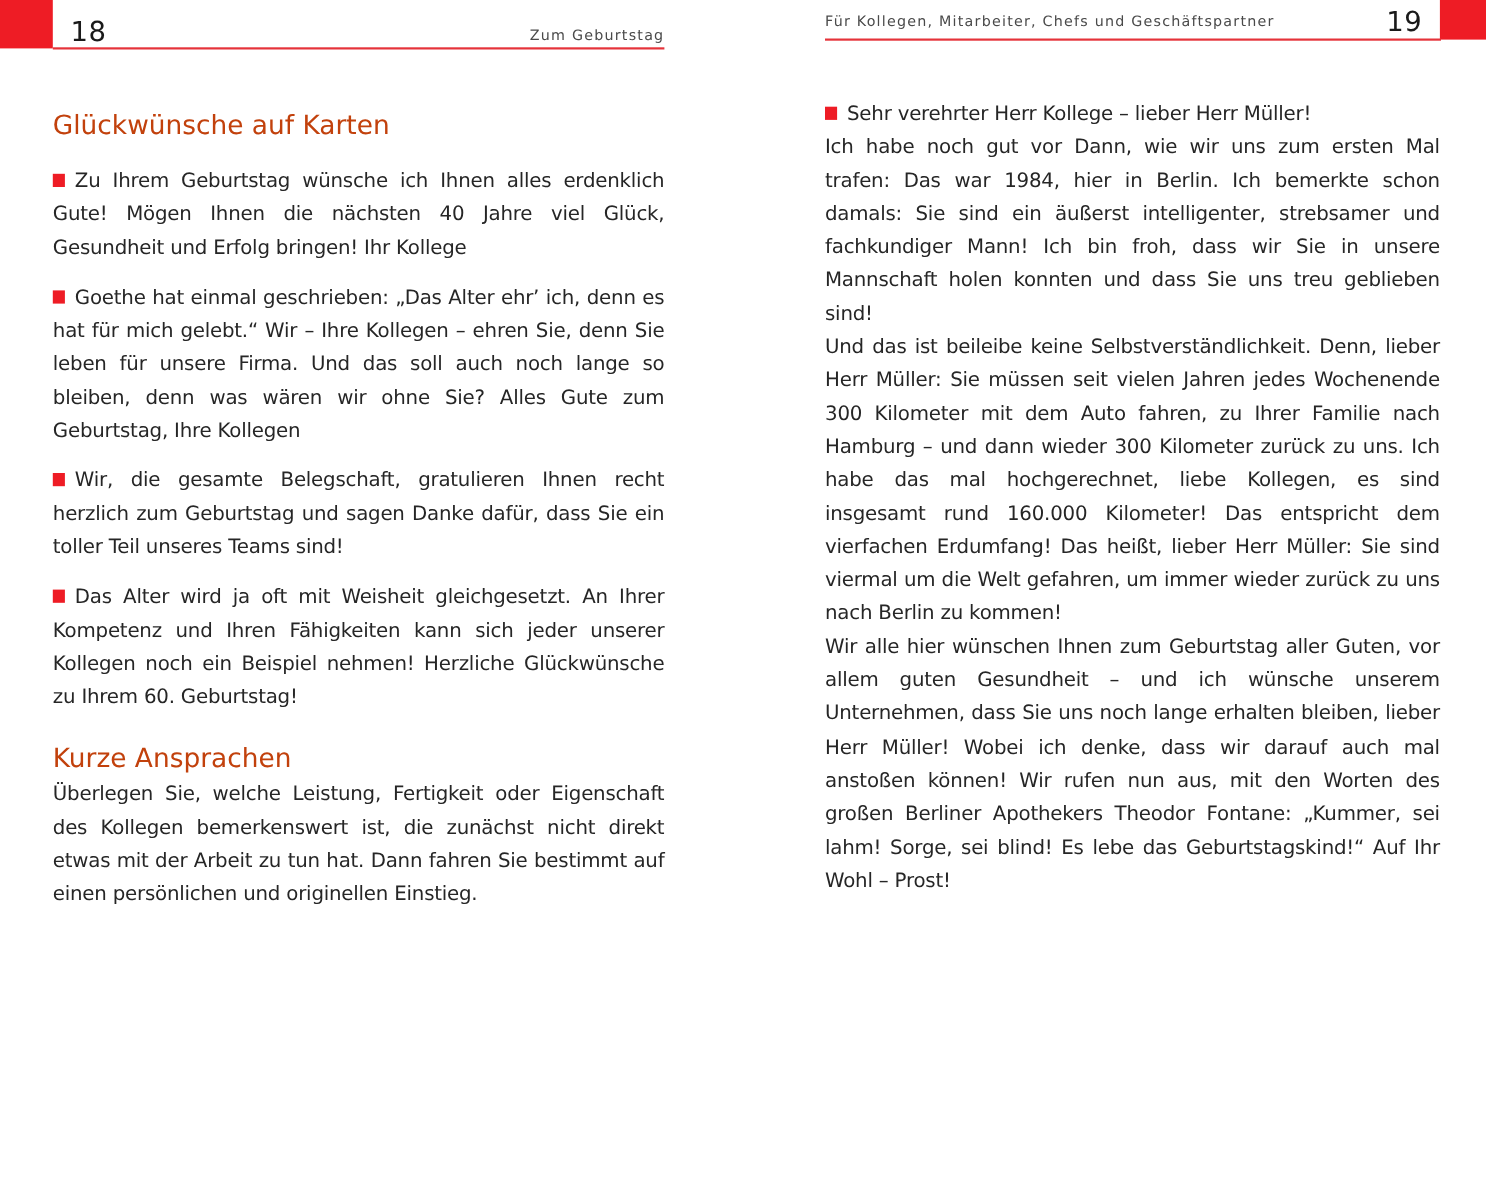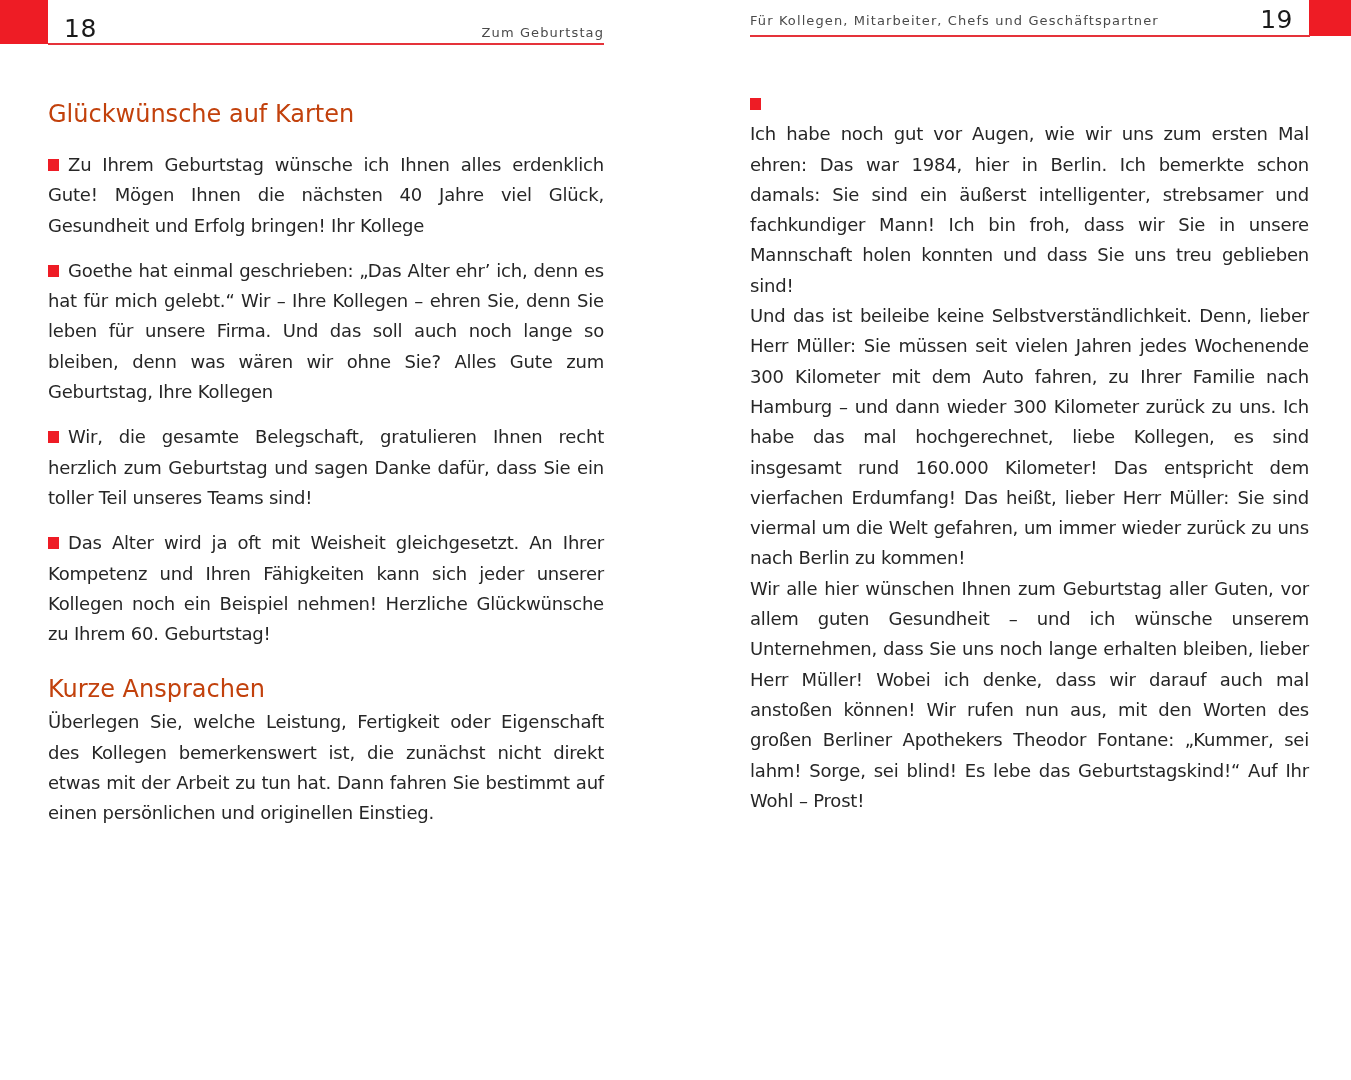--- a/index.html
+++ b/index.html
@@ -71,19 +71,19 @@
   </div>
 </div>
 
 <div class="page" id="page-right">
   <div class="running-head" id="rh-right">Für Kollegen, Mitarbeiter, Chefs und Geschäftspartner</div>
   <div class="page-num" id="pnum-right">19</div>
   <div class="tab-red" id="tab-right"></div>
   <div class="rule" id="rule-right"></div>
 
   <div class="content" id="content-right">
-    <p class="txt"><span class="bullet"></span></p>
-    <p class="txt">Ich habe noch gut vor Augen, wie wir uns zum ersten Mal ehren: Das war 1984, hier in Berlin. Ich bemerkte schon damals: Sie sind ein äußerst intelligenter, strebsamer und fachkundiger Mann! Ich bin froh, dass wir Sie in unsere Mannschaft holen konnten und dass Sie uns treu geblieben sind!</p>
+    <p class="txt"><span class="bullet"></span><span>Sehr verehrter Herr Kollege – lieber Herr Müller!</span></p>
+    <p class="txt">Ich habe noch gut vor Dann, wie wir uns zum ersten Mal trafen: Das war 1984, hier in Berlin. Ich bemerkte schon damals: Sie sind ein äußerst intelligenter, strebsamer und fachkundiger Mann! Ich bin froh, dass wir Sie in unsere Mannschaft holen konnten und dass Sie uns treu geblieben sind!</p>
     <p class="txt">Und das ist beileibe keine Selbstverständlichkeit. Denn, lieber Herr Müller: Sie müssen seit vielen Jahren jedes Wochenende 300 Kilometer mit dem Auto fahren, zu Ihrer Familie nach Hamburg – und dann wieder 300 Kilometer zurück zu uns. Ich habe das mal hochgerechnet, liebe Kollegen, es sind insgesamt rund 160.000 Kilometer! Das entspricht dem vierfachen Erdumfang! Das heißt, lieber Herr Müller: Sie sind viermal um die Welt gefahren, um immer wieder zurück zu uns nach Berlin zu kommen!</p>
     <p class="txt">Wir alle hier wünschen Ihnen zum Geburtstag aller Guten, vor allem guten Gesundheit – und ich wünsche unserem Unternehmen, dass Sie uns noch lange erhalten bleiben, lieber Herr Müller! Wobei ich denke, dass wir darauf auch mal anstoßen können! Wir rufen nun aus, mit den Worten des großen Berliner Apothekers Theodor Fontane: „Kummer, sei lahm! Sorge, sei blind! Es lebe das Geburtstagskind!“ Auf Ihr Wohl – Prost!</p>
     <div class="gap-m"></div>
   </div>
 </div>
 
 </body></html>

